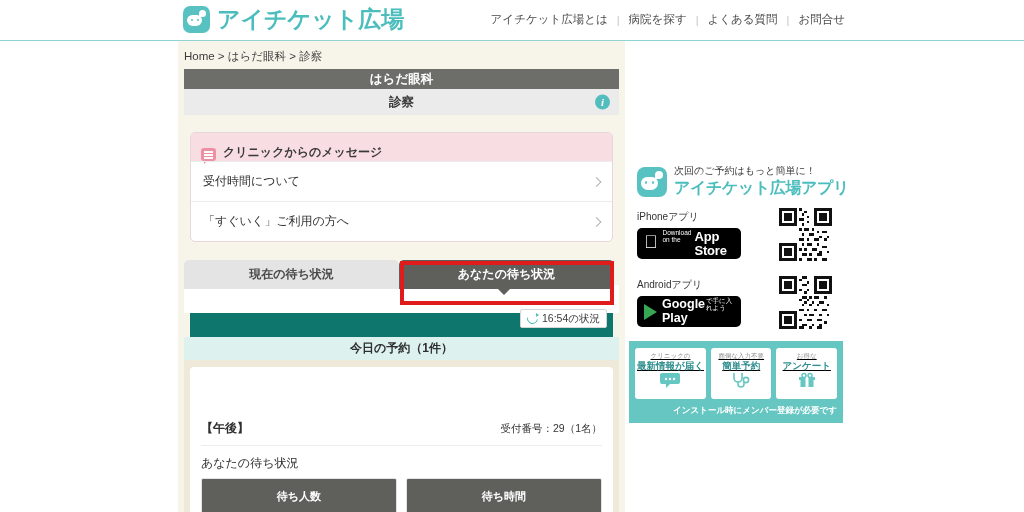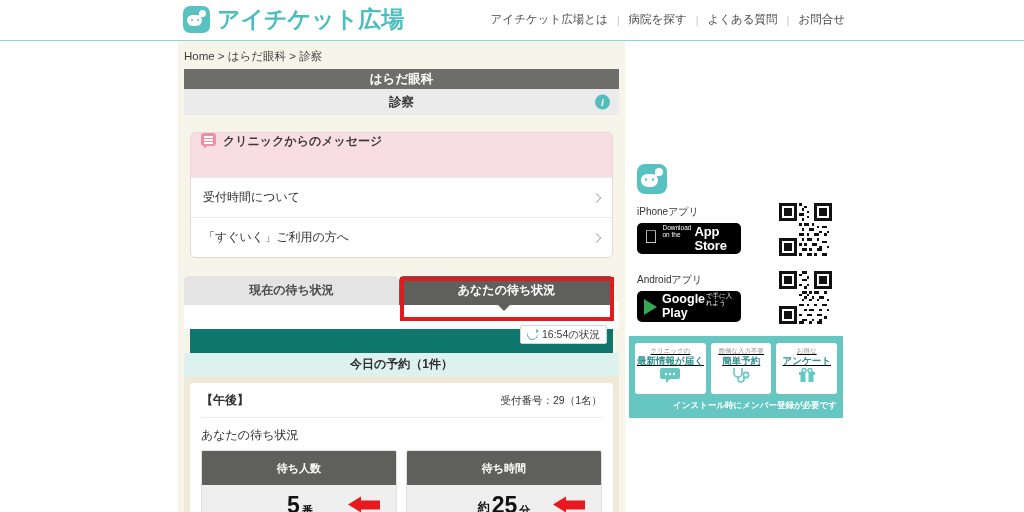--- a/index.html
+++ b/index.html
@@ -65,21 +65,21 @@
     display:flex; align-items:center; justify-content:center; line-height:1;
     font-family:"Liberation Serif", serif;
   }
 
   
   .msg-panel {
     margin:17px 12px 0 12px; background:#fff; border:1px solid #e9d6da;
     border-radius:5px; overflow:hidden;
   }
   .msg-head {
-    background:#f8dde2; height:44px; display:flex; align-items:flex-start; gap:7px; padding:0 10px;
+    background:#f8dde2; height:28px; display:flex; align-items:flex-end; gap:7px; padding:0 10px;
   }
   .msg-bubble {
     width:15px; height:13px; background:#ef8fa3; border-radius:3px; position:relative; flex:none;
   }
   .msg-bubble::after{
     content:""; position:absolute; left:3px; bottom:-3px; border-left:4px solid #ef8fa3;
     border-bottom:4px solid transparent;
   }
   .msg-bubble i{ position:absolute; left:3px; top:3px; width:9px; height:1.5px; background:#fff;
     box-shadow:0 3px 0 #fff, 0 6px 0 #fff; }
@@ -141,20 +141,21 @@
   .today-band {
     margin:0 6px; height:23px; background:#ddf2ee;
     display:flex; align-items:center; justify-content:center;
     font-size:12px; font-weight:bold; color:#2f2f2f;
   }
   .res-area { margin:0 6px; background:#eee9d8; padding:7px 6px 12px 6px; }
   .res-card { background:#fff; border-radius:4px; padding:9px 11px 13px 11px; }
   .res-card-top {
     display:flex; align-items:center; justify-content:space-between; padding-bottom:8px;
     border-bottom:1px solid #ececec;
+    margin-top:44px;
   }
   .res-period { font-size:12px; font-weight:bold; color:#2f2f2f; }
   .res-number { font-size:10.5px; color:#333; }
   .res-status-label { font-size:12px; color:#2f2f2f; margin:9px 0 6px 0; }
   .stats { display:flex; gap:9px; }
   .stat-box { flex:1; border:1px solid #e2e2e2; border-radius:2px; overflow:hidden; }
   .stat-head {
     background:#5f5f5c; color:#fff; height:34px; font-size:11px; font-weight:bold;
     display:flex; align-items:center; justify-content:center;
   }
@@ -343,20 +344,24 @@
     </div>
 
   </div>
 
   <div class="side">
     <div class="app-promo">
       <div class="promo-head">
         <div class="promo-mark">
           <span class="promo-eye1"></span>
             <span class="promo-eye2"></span>
+        </div>
+        <div class="promo-titles">
+          <span class="promo-sub">次回のご予約はもっと簡単に！</span>
+          <span class="promo-main">アイチケット広場アプリ</span>
         </div>
       </div>
 
       <div class="store-row">
         <div class="store-left">
           <span class="store-label">iPhoneアプリ</span>
           <div class="badge">
             <span class="apple-glyph"></span>
             <span class="badge-lines">
               <span class="badge-small">Download on the</span>

